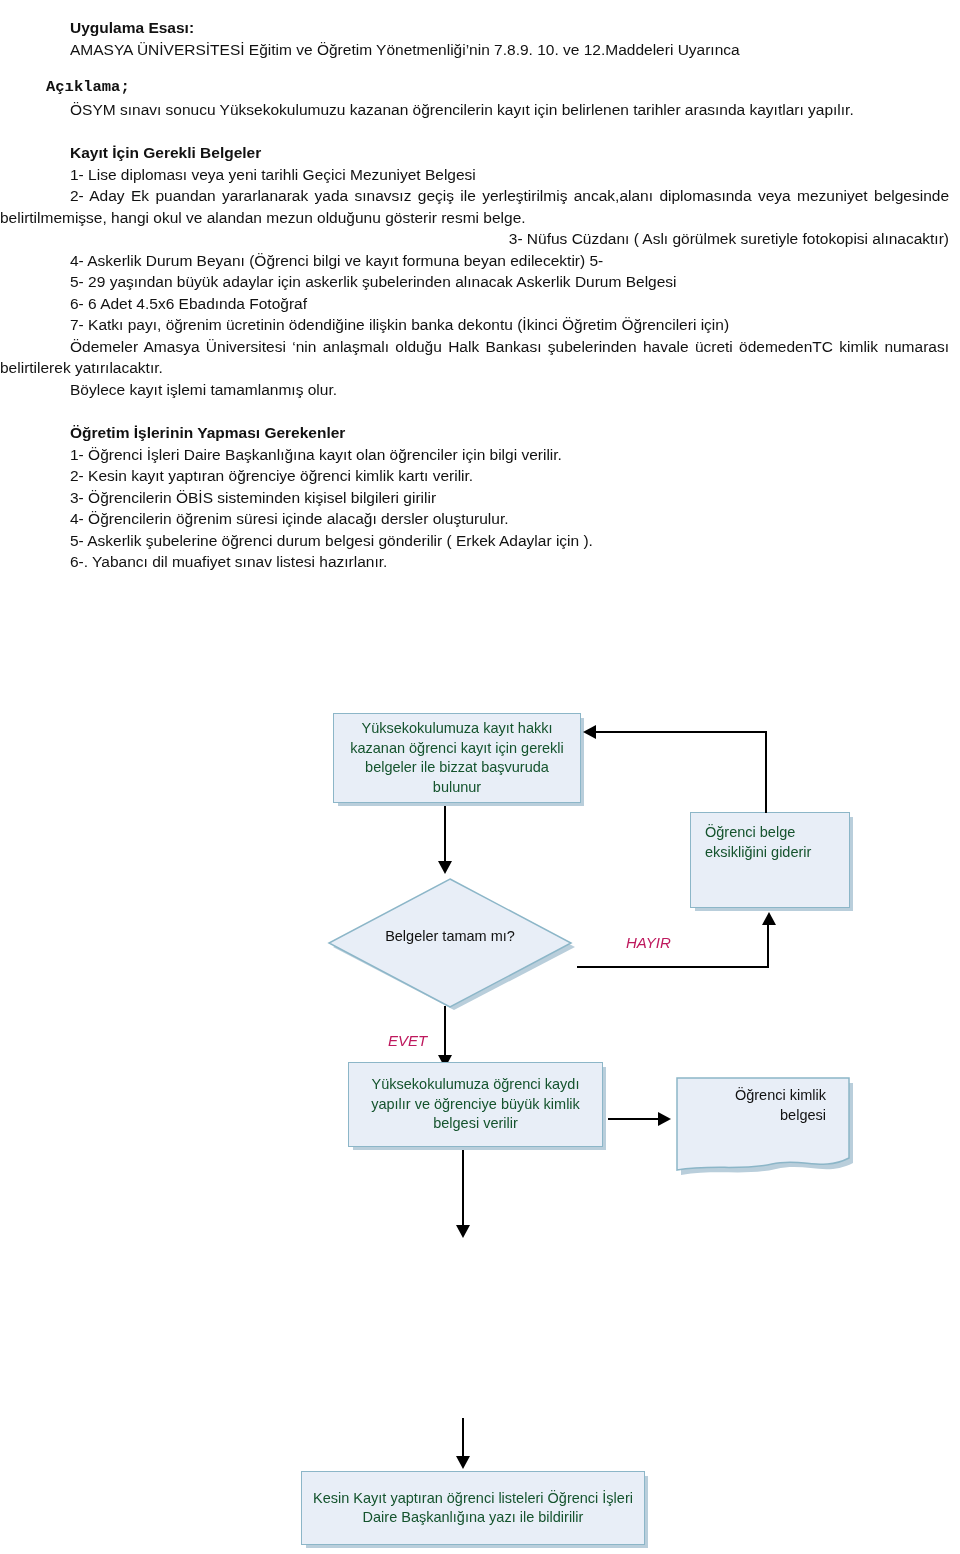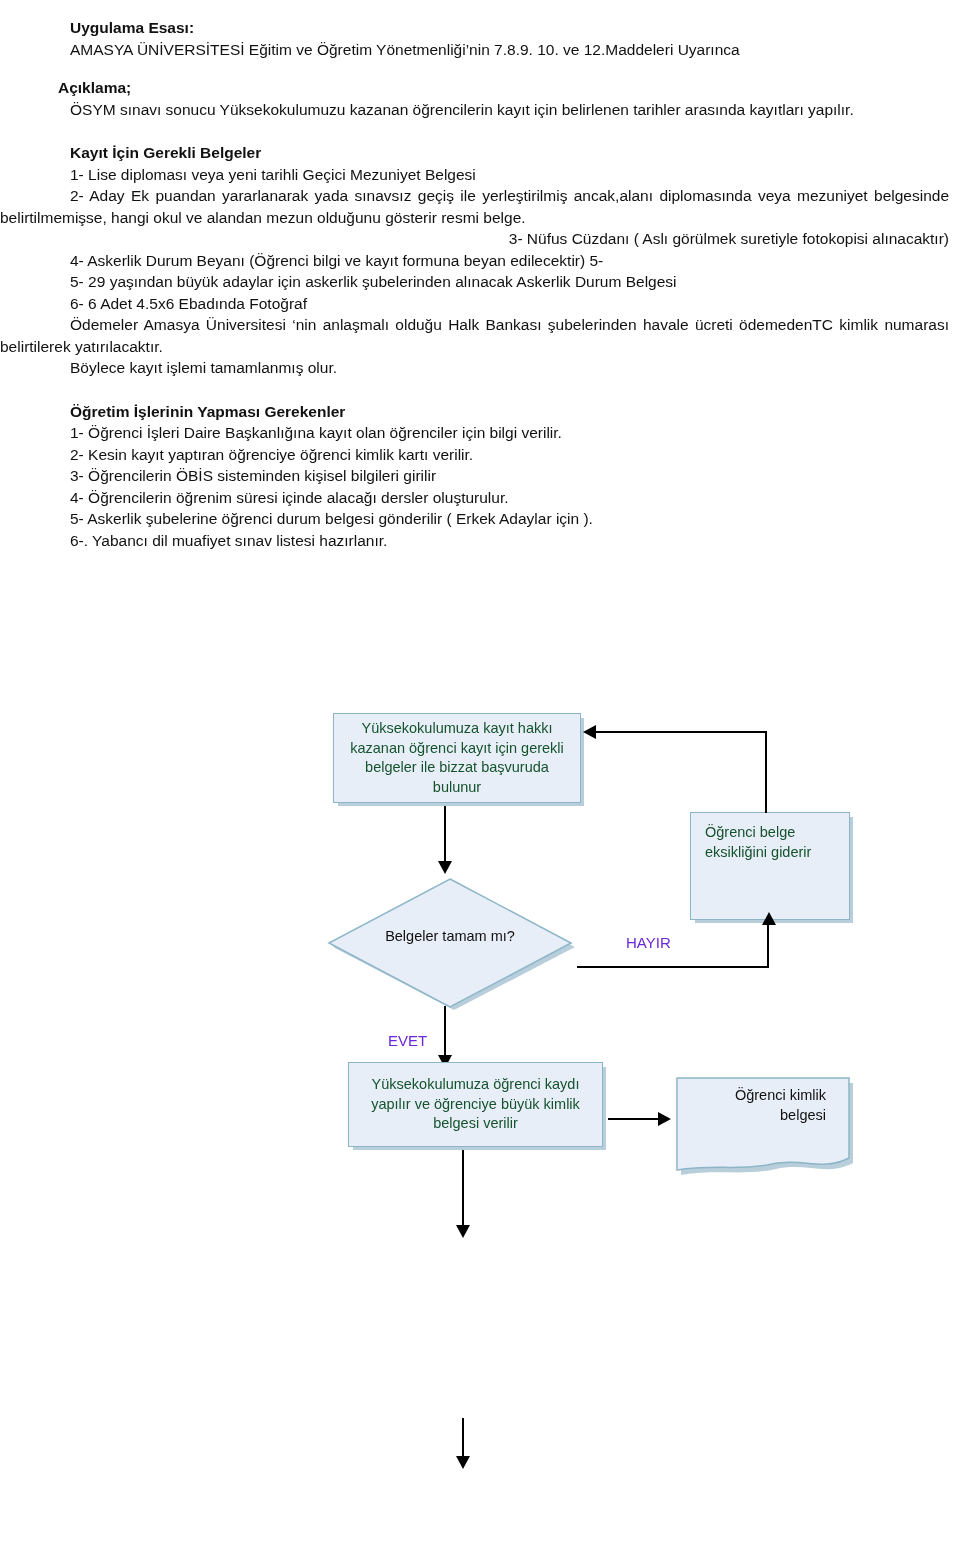--- a/index.html
+++ b/index.html
@@ -115,59 +115,61 @@
     border-right: 13px solid #000;
   }
   .arrow-right {
     border-top: 7px solid transparent;
     border-bottom: 7px solid transparent;
     border-left: 13px solid #000;
   }
   .edge-label {
     position: absolute;
     font-size: 15px;
-    color: #6d28d9;
+    color: #be185d;
+    font-style: italic;
   }
 </style>
 </head>
 <body>
 
 <div class="doc">
 
 
   <div class="sp14"></div>
 
   <div style="margin-left:70px; margin-right:10px;">
     <p class="para bold">Uygulama Esası:</p>
   </div>
   <div style="margin-left:70px; margin-right:8px;">
     <p class="para" style="margin-left:0;">AMASYA ÜNİVERSİTESİ  Eğitim ve Öğretim Yönetmenliği’nin 7.8.9. 10. ve 12.Maddeleri Uyarınca</p>
   </div>
 
   <div class="sp14"></div>
 
-  <div style="margin-left:58px; margin-right:10px;">
+  <div style="margin-left:46px; margin-right:10px;font-family:Liberation Mono, monospace;">
     <p class="para bold">Açıklama;</p>
   </div>
   <div style="margin-left:0px; margin-right:8px;">
     <p class="para just" style="text-indent:70px;">ÖSYM sınavı sonucu Yüksekokulumuzu kazanan öğrencilerin kayıt için belirlenen tarihler arasında kayıtları yapılır.</p>
   </div>
 
   <div class="sp20"></div>
 
   <div style="margin-left:70px; margin-right:8px;">
     <p class="para bold">Kayıt İçin Gerekli Belgeler</p>
   </div>
   <div style="margin-left:0px; margin-right:8px;">
     <p class="para" style="text-indent:70px;">1-   Lise diploması veya yeni tarihli Geçici Mezuniyet Belgesi</p>
     <p class="para just" style="text-indent:70px;">2-    Aday Ek puandan yararlanarak yada sınavsız geçiş ile yerleştirilmiş ancak,alanı diplomasında veya mezuniyet belgesinde belirtilmemişse, hangi okul ve alandan mezun olduğunu gösterir resmi belge.</p>
     <p class="para" style="text-indent:70px;text-align:right;">3-   Nüfus Cüzdanı  ( Aslı görülmek suretiyle fotokopisi alınacaktır)</p>
     <p class="para" style="text-indent:70px;">4-   Askerlik Durum Beyanı (Öğrenci bilgi ve kayıt formuna beyan edilecektir) 5-</p>
     <p class="para" style="text-indent:70px;">5-   29 yaşından büyük adaylar için askerlik şubelerinden alınacak Askerlik Durum Belgesi</p>
     <p class="para" style="text-indent:70px;">6-   6 Adet 4.5x6 Ebadında Fotoğraf</p>
+    <p class="para" style="text-indent:70px;">7-   Katkı payı, öğrenim ücretinin ödendiğine ilişkin  banka dekontu (İkinci Öğretim Öğrencileri için)</p>
     <p class="para just" style="text-indent:70px;">Ödemeler Amasya Üniversitesi ‘nin anlaşmalı olduğu Halk Bankası şubelerinden havale ücreti ödemedenTC kimlik numarası belirtilerek yatırılacaktır.</p>
     <p class="para" style="text-indent:70px;">Böylece kayıt işlemi tamamlanmış olur.</p>
   </div>
 
   <div class="sp20"></div>
 
   <div style="margin-left:70px; margin-right:8px;">
     <p class="para bold">Öğretim İşlerinin Yapması Gerekenler</p>
     <p class="para">1- Öğrenci İşleri Daire Başkanlığına kayıt olan öğrenciler için bilgi verilir.</p>
     <p class="para">2- Kesin kayıt yaptıran öğrenciye öğrenci kimlik kartı verilir.</p>
@@ -179,21 +181,21 @@
 
 </div>
 
 <div class="flow">
 
   <div class="node" style="left:333px; top:713px; width:248px; height:90px;">Yüksekokulumuza kayıt hakkı kazanan öğrenci kayıt için gerekli belgeler ile bizzat başvuruda bulunur</div>
 
   <div class="edge v" style="left:444px; top:806px; height:58px;"></div>
   <div class="arrowhead arrow-down" style="left:438px; top:861px;"></div>
 
-  <div class="node leftalign" style="left:690px; top:812px; width:160px; height:108px; align-items:flex-start; padding-top:10px;">Öğrenci belge eksikliğini giderir</div>
+  <div class="node leftalign" style="left:690px; top:812px; width:160px; height:96px; align-items:flex-start; padding-top:10px;">Öğrenci belge eksikliğini giderir</div>
 
   <div class="edge v" style="left:765px; top:731px; height:82px;"></div>
   <div class="edge h" style="left:596px; top:731px; width:171px;"></div>
   <div class="arrowhead arrow-left" style="left:583px; top:725px;"></div>
 
   <div class="diamond-wrap" style="left:325px; top:876px; width:250px; height:134px;">
     <svg width="250" height="134" viewBox="0 0 250 134">
       <polygon points="125,4 246,67 125,130 4,67" fill="#b9cedb" transform="translate(4,4)"></polygon>
       <polygon points="125,3 246,67 125,131 4,67" fill="#e8eef7" stroke="#8cb6c8" stroke-width="1.5"></polygon>
     </svg>
@@ -222,14 +224,15 @@
     <div class="dlabel" style="width:140px;">Öğrenci kimlik belgesi</div>
   </div>
 
   <div class="edge v" style="left:462px; top:1150px; height:78px;"></div>
   <div class="arrowhead arrow-down" style="left:456px; top:1225px;"></div>
 
 
   <div class="edge v" style="left:462px; top:1418px; height:42px;"></div>
   <div class="arrowhead arrow-down" style="left:456px; top:1456px;"></div>
 
+  <div class="node" style="left:301px; top:1471px; width:344px; height:74px;">Kesin Kayıt  yaptıran öğrenci listeleri Öğrenci İşleri Daire Başkanlığına yazı ile bildirilir</div>
 
 </div>
 
 </body></html>

